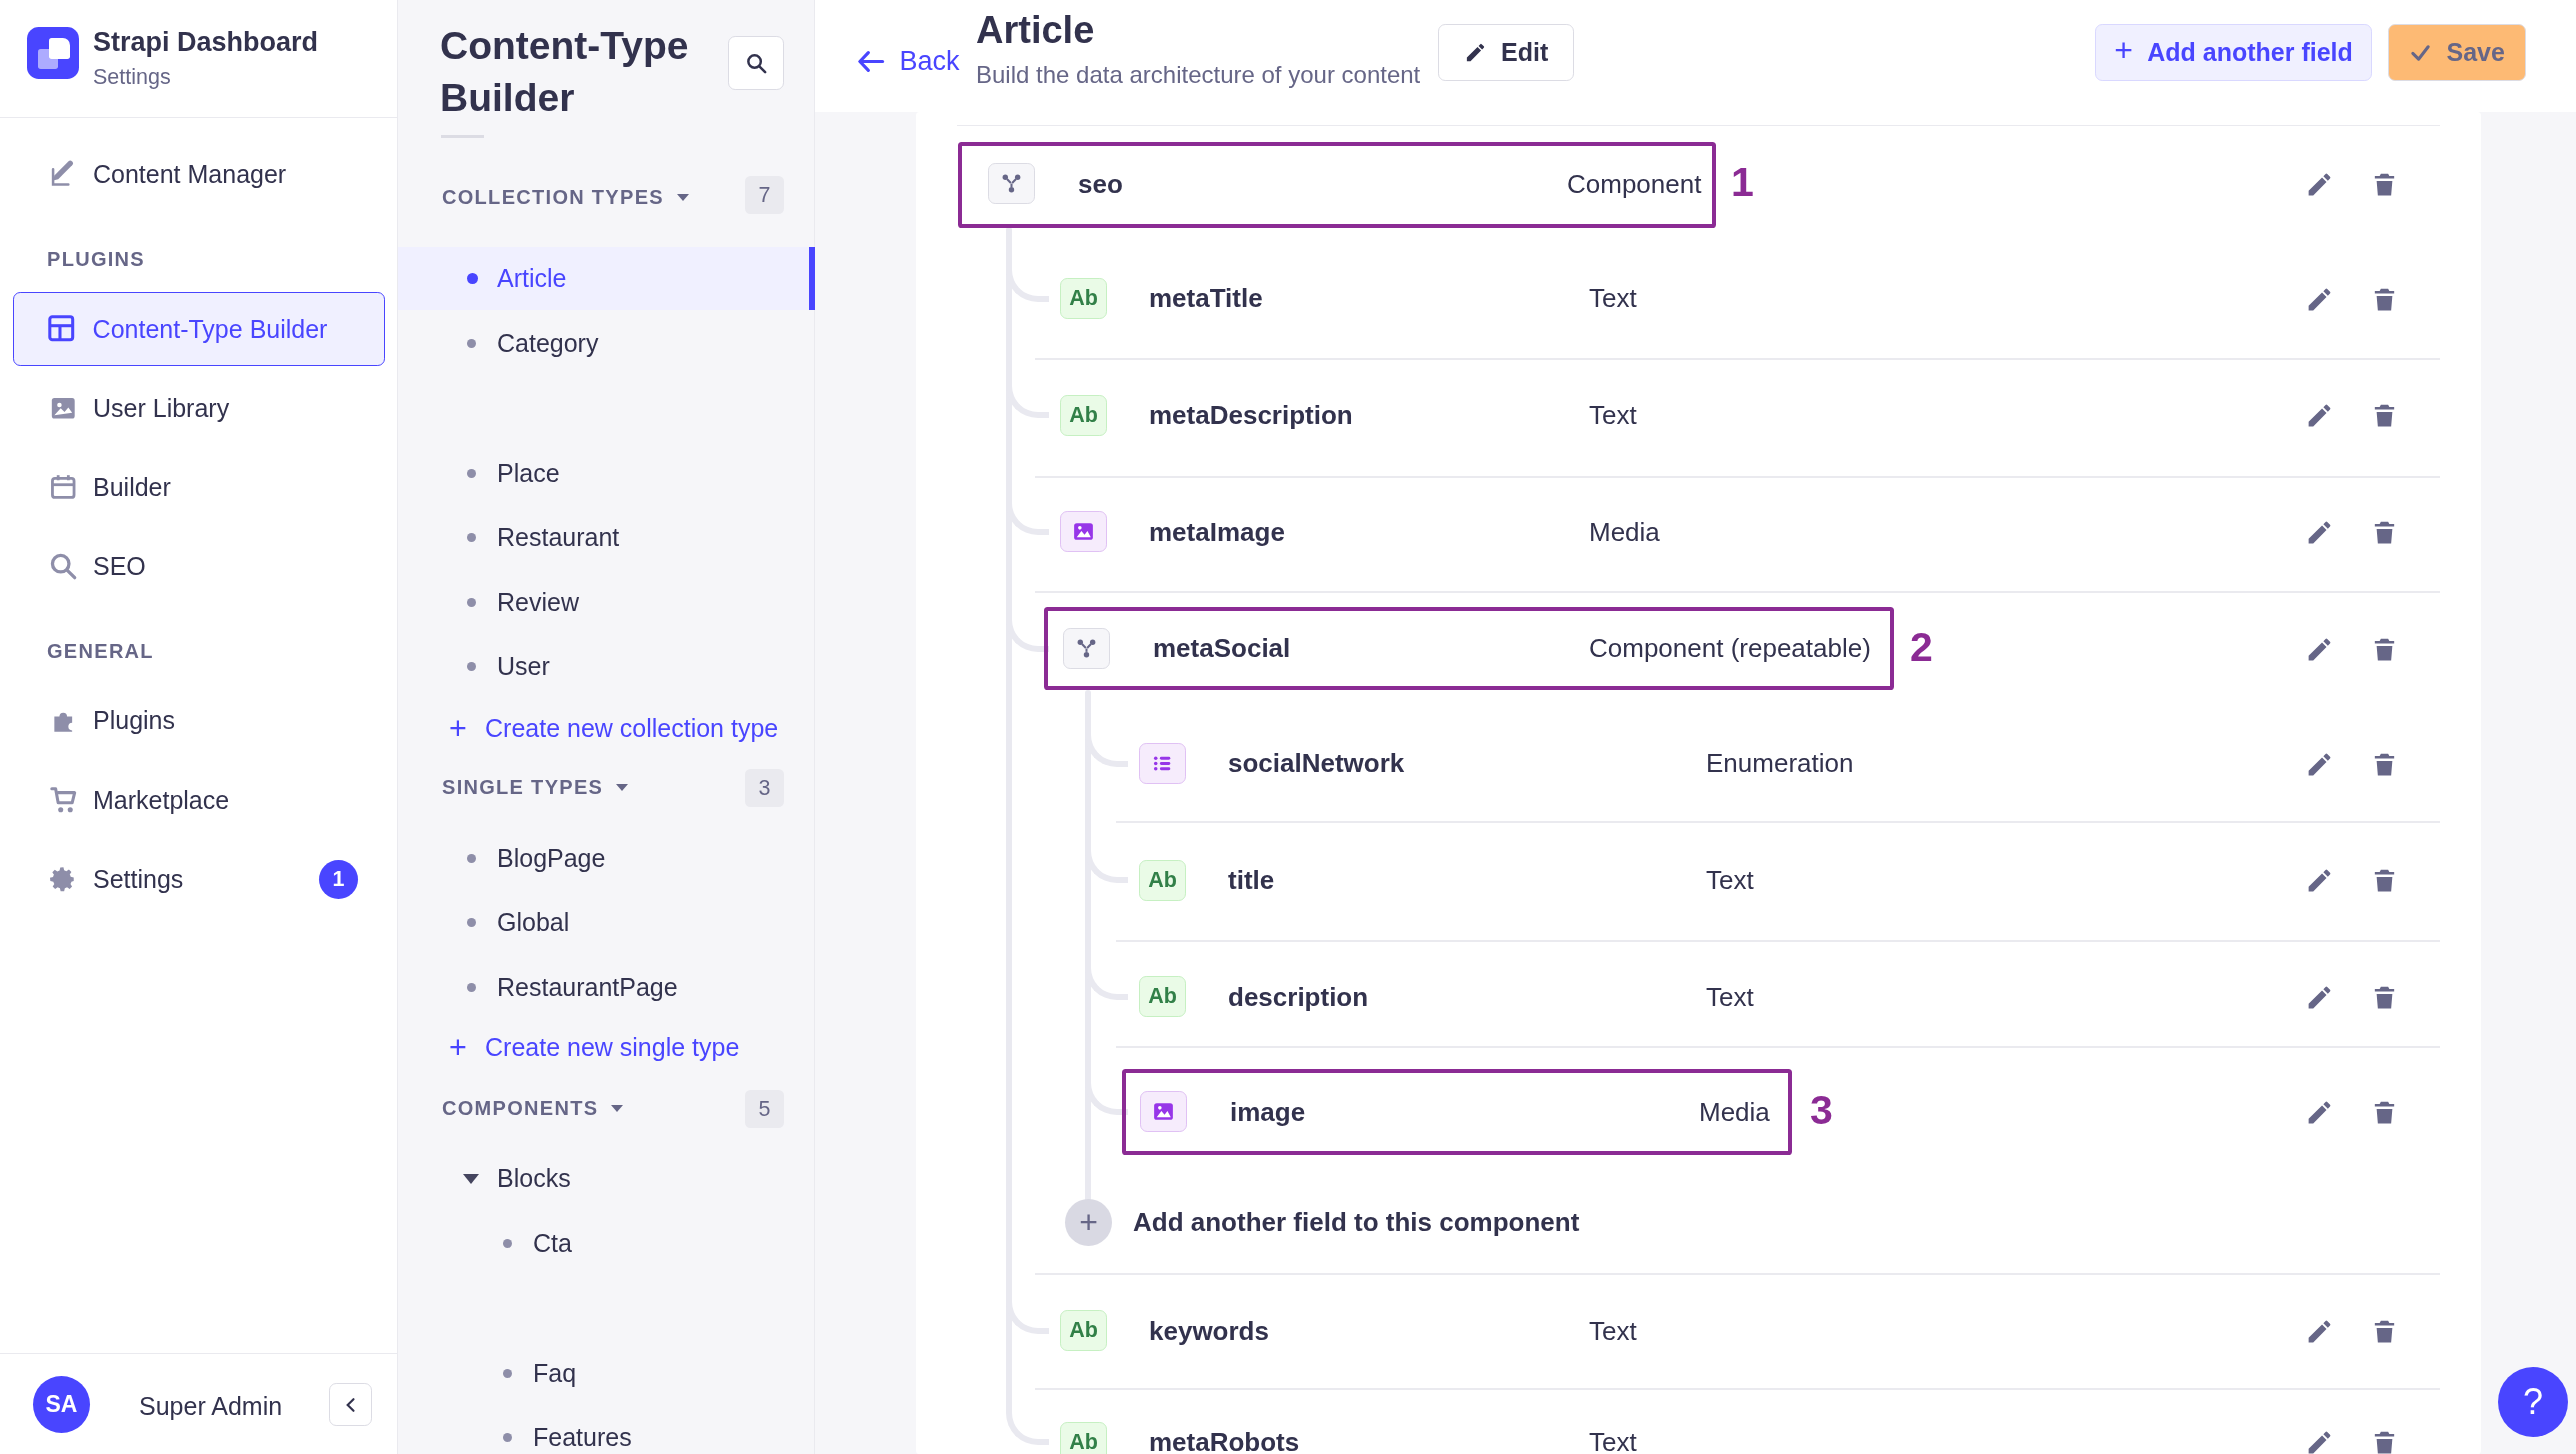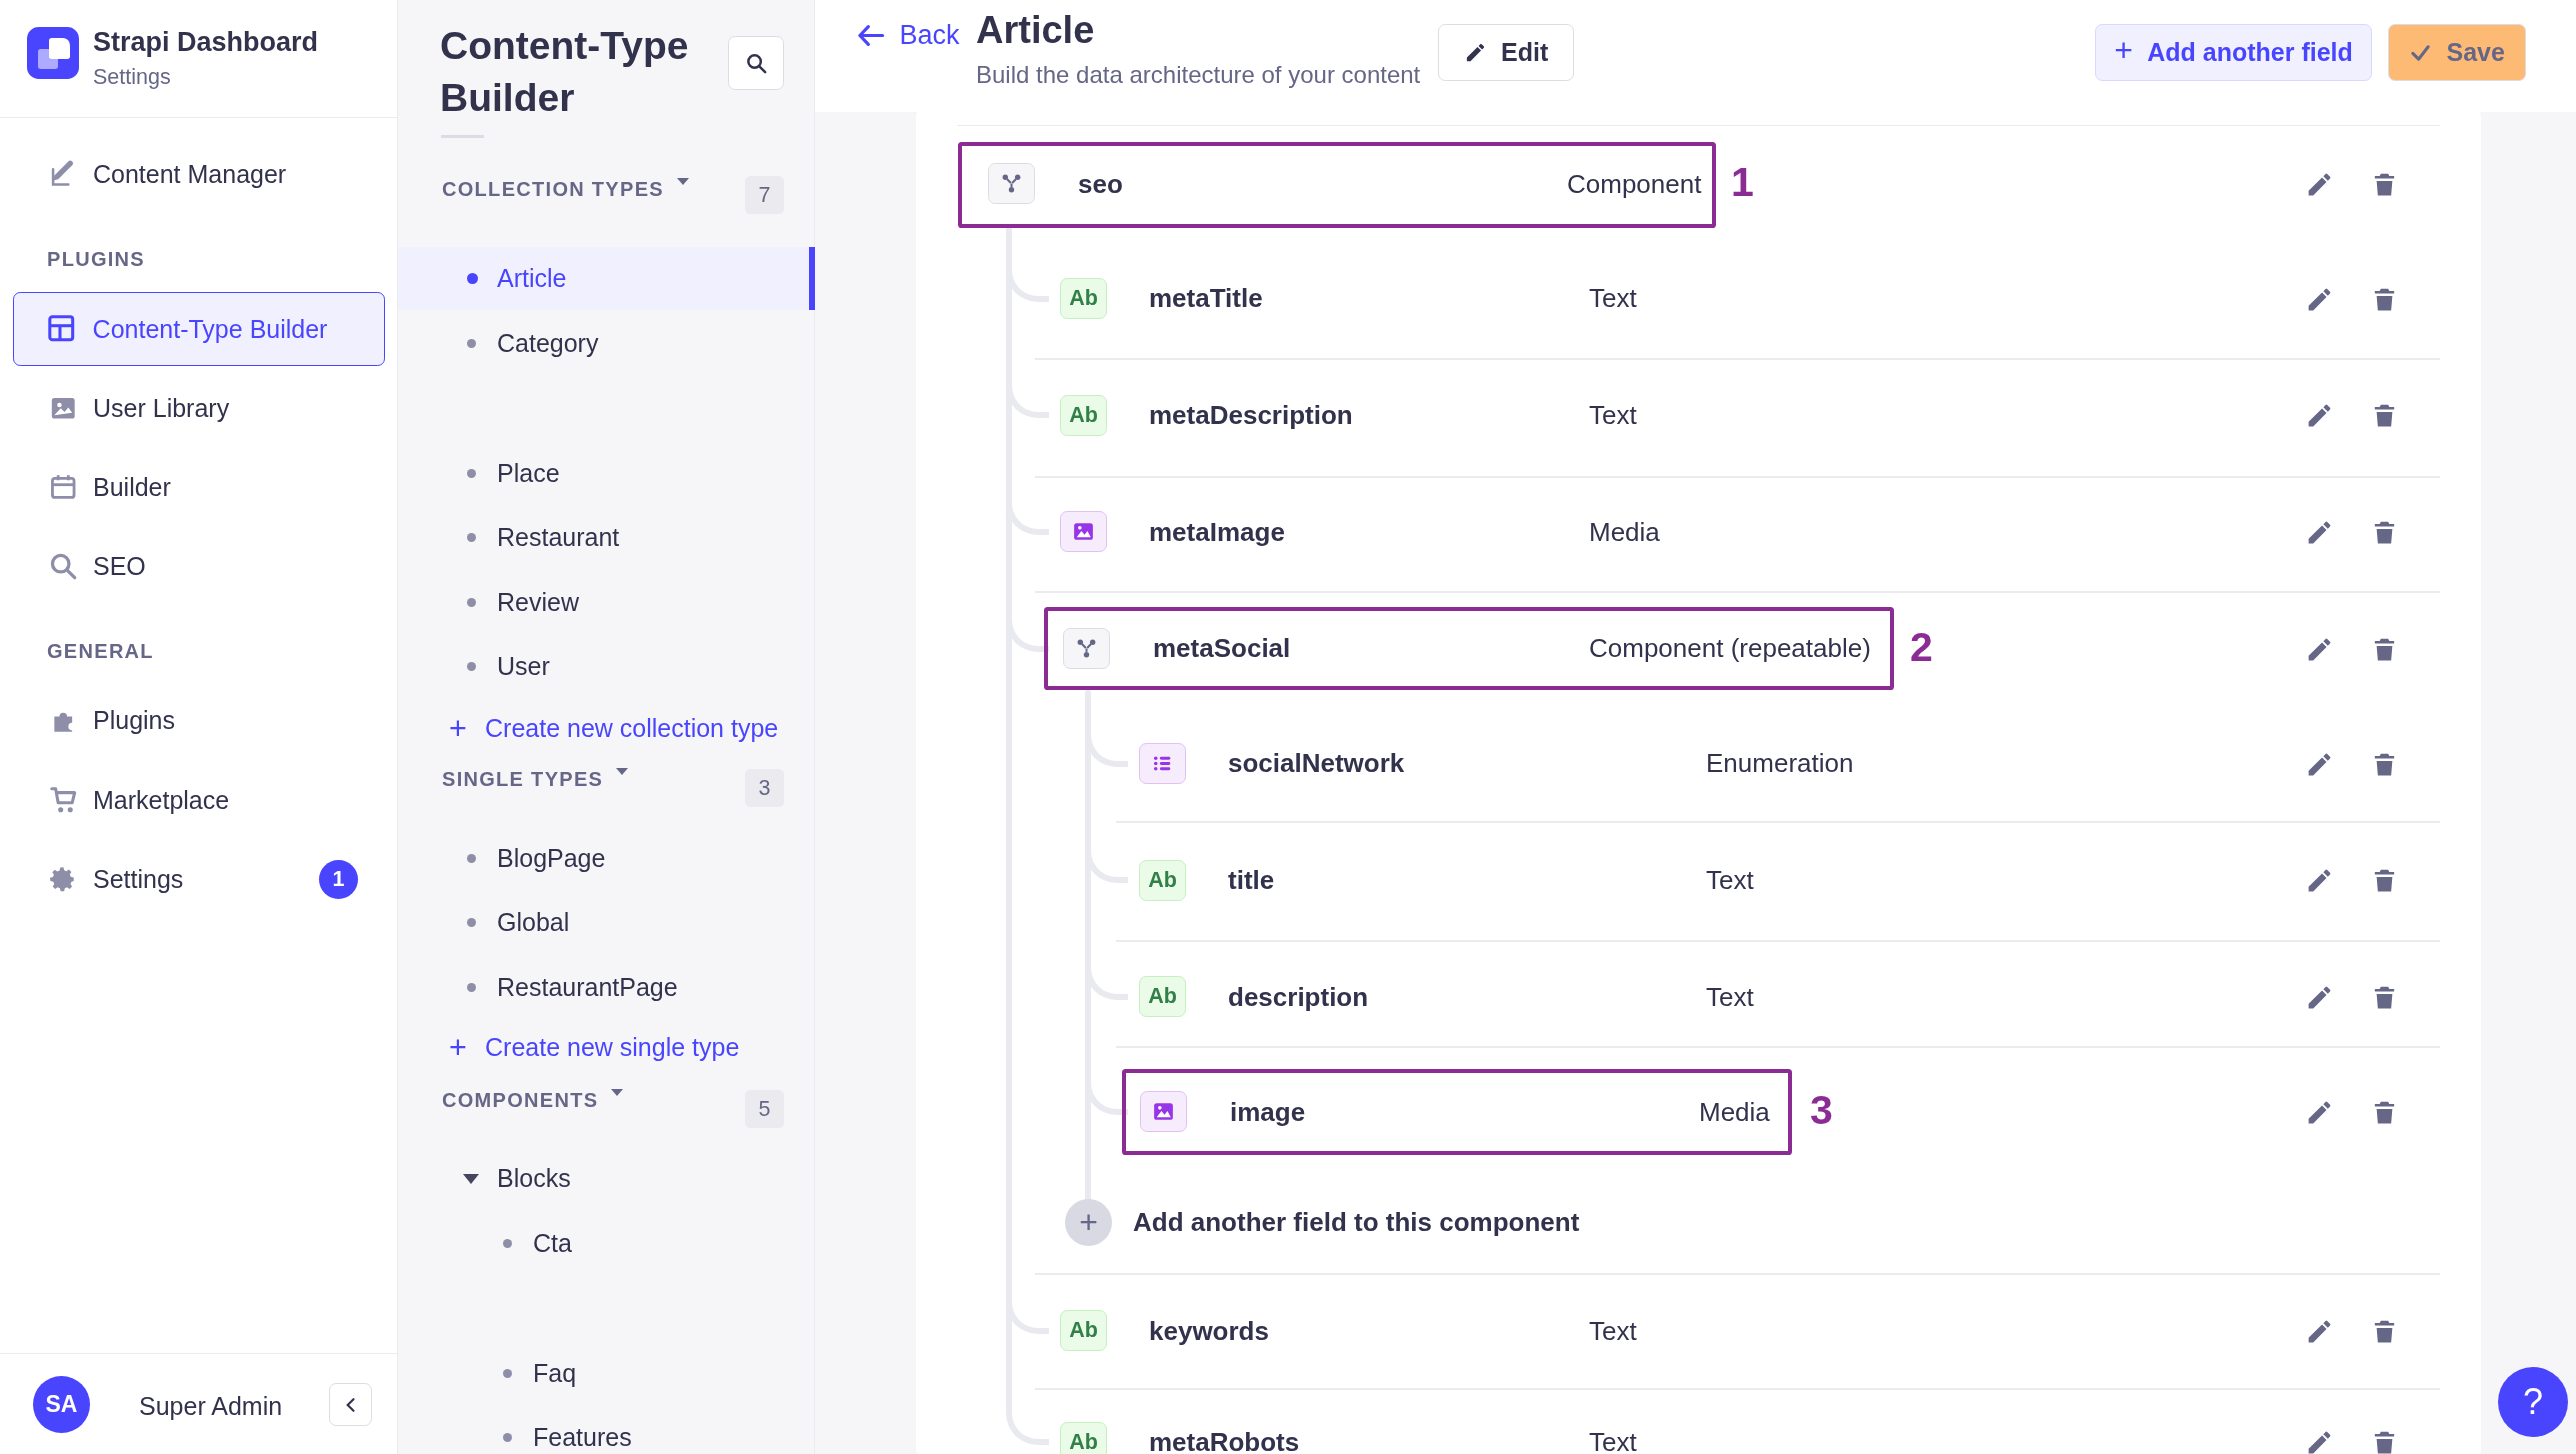--- a/index.html
+++ b/index.html
@@ -26,40 +26,40 @@
   .user-area { position:absolute; left:0; top:1353px; width:398px; height:101px; border-top:0.9px solid #EAEAEF; }
   .avatar { position:absolute; left:33px; top:21.5px; width:57px; height:57px; border-radius:50%; background:#4945FF; color:#fff; font-weight:bold; font-size:23px; display:flex; align-items:center; justify-content:center; }
   .user-name { position:absolute; left:139px; top:38px; font-size:25px; color:#32324D; }
   .collapse-btn { position:absolute; left:329px; top:29px; width:43px; height:43px; border-radius:7.2px; border:0.9px solid #DCDCE4; background:#fff; display:flex; align-items:center; justify-content:center; cursor:pointer; }
 
   
   .ctb-sidebar { position:absolute; left:398px; top:0; width:417px; height:1454px; background:#F6F6F9; border-right:0.9px solid #EAEAEF; }
   .ctb-title { position:absolute; left:42px; top:20px; width:287px; font-size:39px; line-height:52px; font-weight:bold; color:#32324D; }
   .search-btn { position:absolute; left:330px; top:36px; width:56px; height:54px; background:#fff; border:0.9px solid #DCDCE4; border-radius:7.2px; display:flex; align-items:center; justify-content:center; cursor:pointer; }
   .mini-divider { position:absolute; left:43px; top:135px; width:43px; height:2.7px; background:#DCDCE4; }
-  .sec-header { position:absolute; left:44px; height:39px; display:flex; align-items:flex-start; gap:12.6px; font-size:20px; font-weight:bold; letter-spacing:1.3px; color:#666687; cursor:pointer; }
+  .sec-header { position:absolute; left:44px; height:39px; display:flex; align-items:center; gap:12.6px; font-size:20px; font-weight:bold; letter-spacing:1.3px; color:#666687; cursor:pointer; }
   .caret-down { width:0; height:0; border-left:6.3px solid transparent; border-right:6.3px solid transparent; border-top:7.2px solid #666687; }
   .count-badge { position:absolute; left:347px; width:39px; height:38px; background:#EAEAEF; border-radius:5.4px; color:#666687; font-size:21.5px; display:flex; align-items:center; justify-content:center; }
   .ct-item { position:absolute; left:0; width:417px; height:63px; display:flex; align-items:center; cursor:pointer; font-size:25px; color:#32324D; }
   .ct-item .bullet { position:absolute; left:69px; width:9px; height:9px; border-radius:50%; background:#8E8EA9; }
   .ct-item .ilabel { position:absolute; left:99px; }
   .ct-item.lvl2 .bullet { left:105px; }
   .ct-item.lvl2 .ilabel { left:135px; }
   .ct-item.active { background:#F0F0FF; color:#4945FF; font-weight:500; }
   .ct-item.active .bullet { background:#4945FF; width:10.8px; height:10.8px; }
   .ct-item.active .active-bar { position:absolute; right:0; top:0; width:6.3px; height:63px; background:#4945FF; }
   .create-link { position:absolute; left:0; width:417px; height:63px; display:flex; align-items:center; cursor:pointer; color:#4945FF; font-size:25px; }
   .create-link .plus { position:absolute; left:51px; font-size:30.5px; font-weight:400; line-height:1; }
   .create-link .clabel { position:absolute; left:87px; }
   .blocks-caret { position:absolute; left:65px; width:0; height:0; border-left:8px solid transparent; border-right:8px solid transparent; border-top:10px solid #45455F; }
   .blocks-label { position:absolute; left:99px; }
 
   
   .main-header { position:absolute; left:815px; top:0; width:1761px; height:112px; background:#fff; }
-  .back-link { position:absolute; left:40px; top:20px; display:flex; align-items:center; gap:12.6px; color:#4945FF; font-size:27px; font-weight:500; cursor:pointer; }
+  .back-link { position:absolute; left:40px; top:46px; display:flex; align-items:center; gap:12.6px; color:#4945FF; font-size:27px; font-weight:500; cursor:pointer; }
   .page-title { position:absolute; left:161px; top:9px; font-size:38px; font-weight:bold; color:#32324D; }
   .page-sub { position:absolute; left:161px; top:61px; font-size:24px; color:#666687; }
   .btn { position:absolute; top:24px; height:57px; border-radius:7.2px; display:flex; align-items:center; justify-content:center; gap:14.4px; font-size:25px; cursor:pointer; }
   .btn-edit { left:623px; width:136px; background:#fff; border:0.9px solid #DCDCE4; color:#32324D; font-weight:600; }
   .btn-add { left:1280px; width:277px; background:#F0F0FF; border:0.9px solid #D9D8FF; color:#4945FF; font-weight:bold; }
   .btn-add .plus { font-size:32px; font-weight:500; margin-top:-3.6px; }
   .btn-save { left:1573px; width:138px; background:#fdba74; border:0.9px solid #DCDCE4; color:#666687; font-weight:600; }
 
   .content { position:absolute; left:815px; top:112px; width:1761px; height:1342px; background:#F6F6F9; }
   .panel { position:absolute; left:101px; top:0; width:1565px; height:1342px; background:#fff; border-radius:3.6px; overflow:hidden; }

